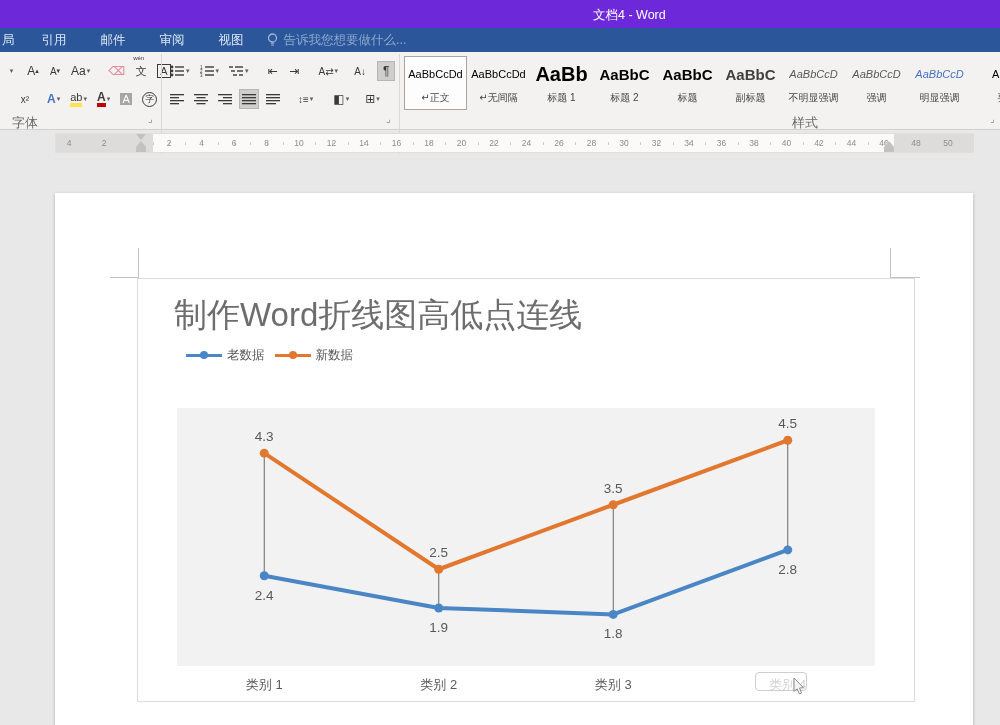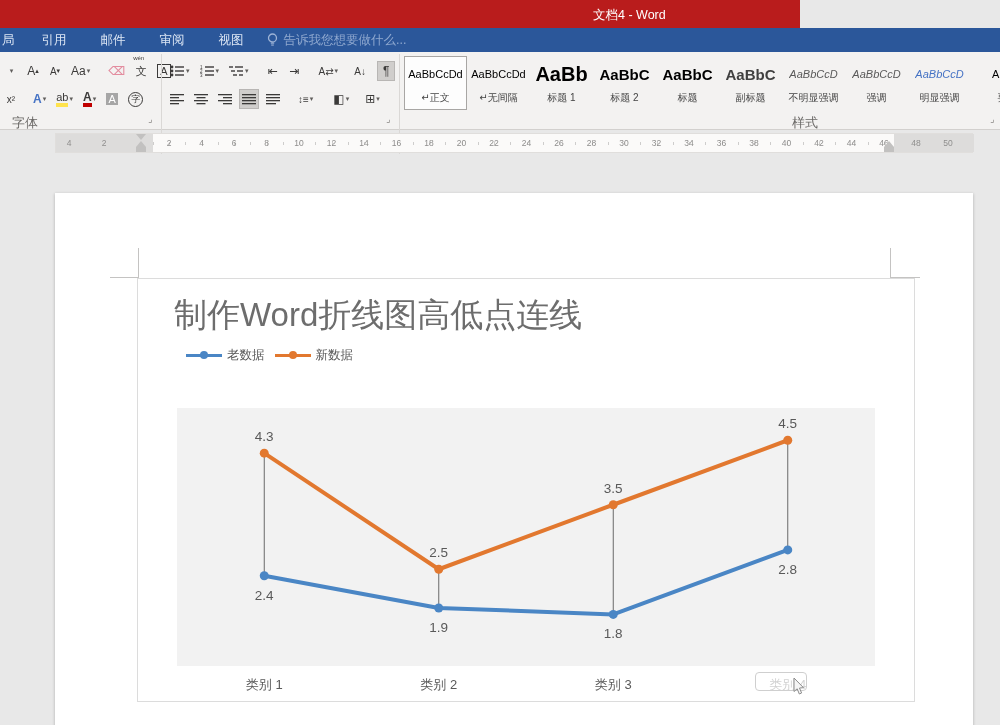--- a/index.html
+++ b/index.html
@@ -1,20 +1,20 @@
 <!DOCTYPE html>
 <html><head>
 <meta charset="utf-8">
 <style>
   * { margin:0; padding:0; box-sizing:border-box; }
   html,body { width:1000px; height:725px; overflow:hidden;
     font-family:"Liberation Sans","DejaVu Sans",sans-serif; background:#e8e8e8; }
 
   
-  #titlebar { position:absolute; left:0; top:0; width:800px; height:28px; background:#b91c1c; }
+  #titlebar { position:absolute; left:0; top:0; width:1000px; height:28px; background:#6d28d9; }
   #title-text { position:absolute; left:593px; top:7px; color:#ffffff; font-size:12.5px; }
 
   
   #menubar { position:absolute; left:0; top:28px; width:1000px; height:24px; background:#2b579a;
     display:flex; align-items:center; color:#dce6f4; font-size:12.5px; }
   .menu-tab { padding:0 17px; cursor:default; }
   #tab-partial { padding:0 10px 0 2px; }
   #tellme { display:flex; align-items:center; color:#8fa8cf; margin-left:6px; }
   #tellme svg { margin-right:6px; }
 
@@ -135,21 +135,21 @@
         <span>⌫</span>
       </span>
     <span class="rbtn pinyin">
         <i>wén</i>
         <span>文</span>
       </span>
     <span class="rbtn">
         <span class="box-a">A</span>
       </span>
   </div>
-  <div class="rrow" style="left:2px; top:36px;">
+  <div class="rrow" style="left:16px; top:36px;">
     <span class="rbtn sm">
         <span>x²</span>
       </span>
     <span class="rbtn fx-blue" style="margin-left:6px;">
         <span>A</span>
         <span class="dd">▾</span>
       </span>
     <span class="rbtn">
         <span class="hl-ab">ab</span>
         <span class="dd">▾</span>

